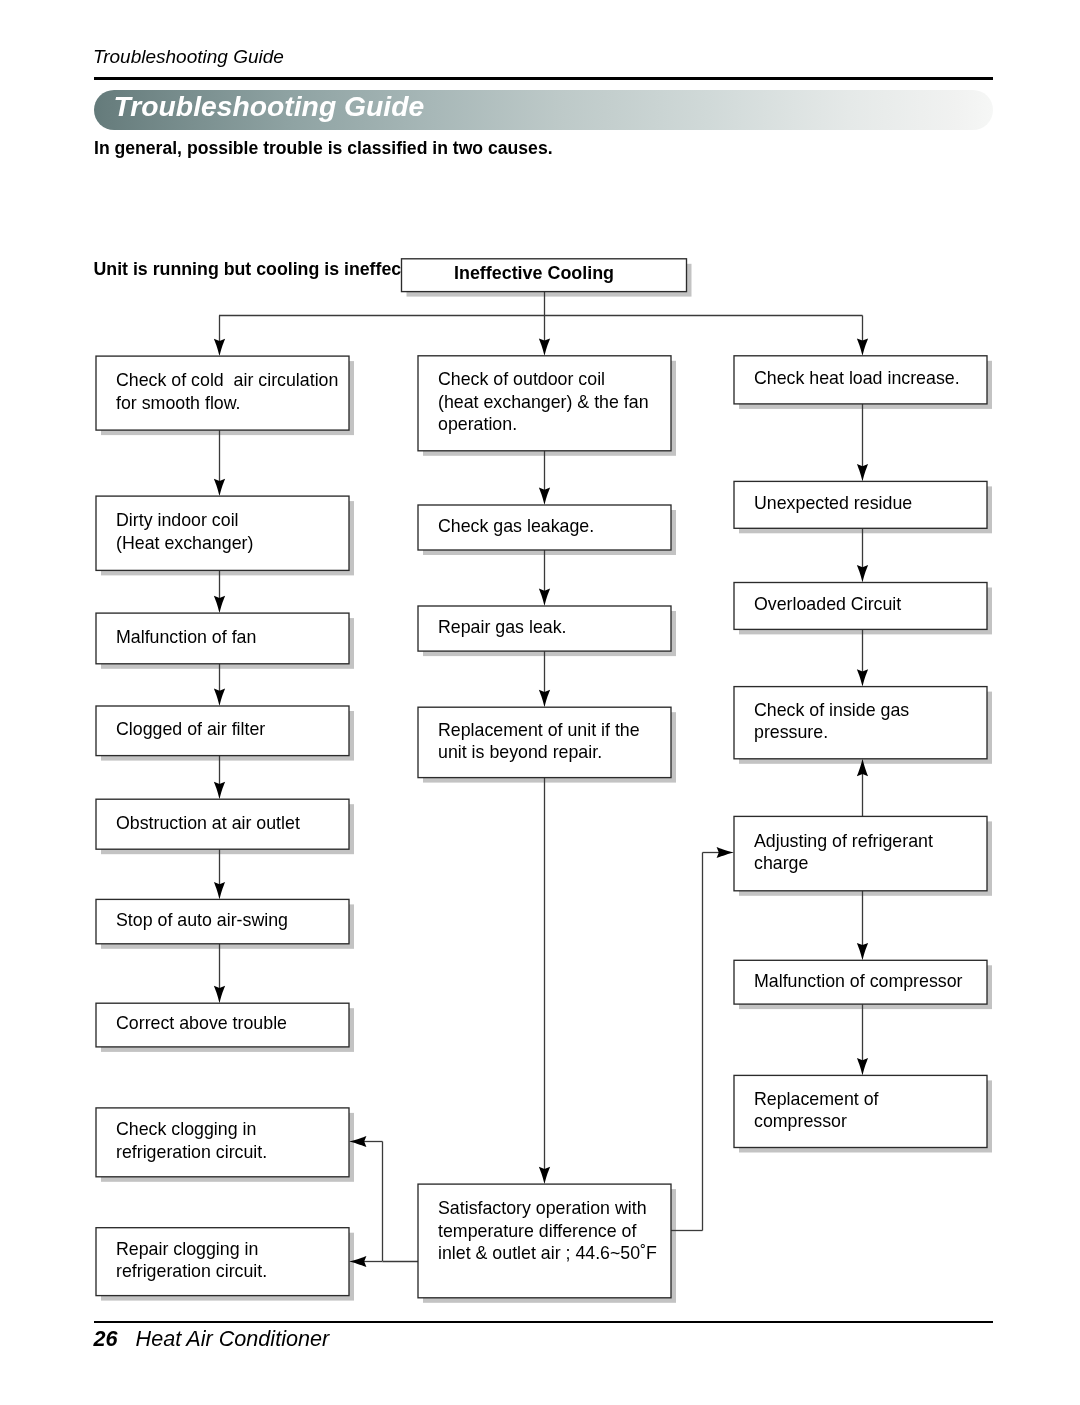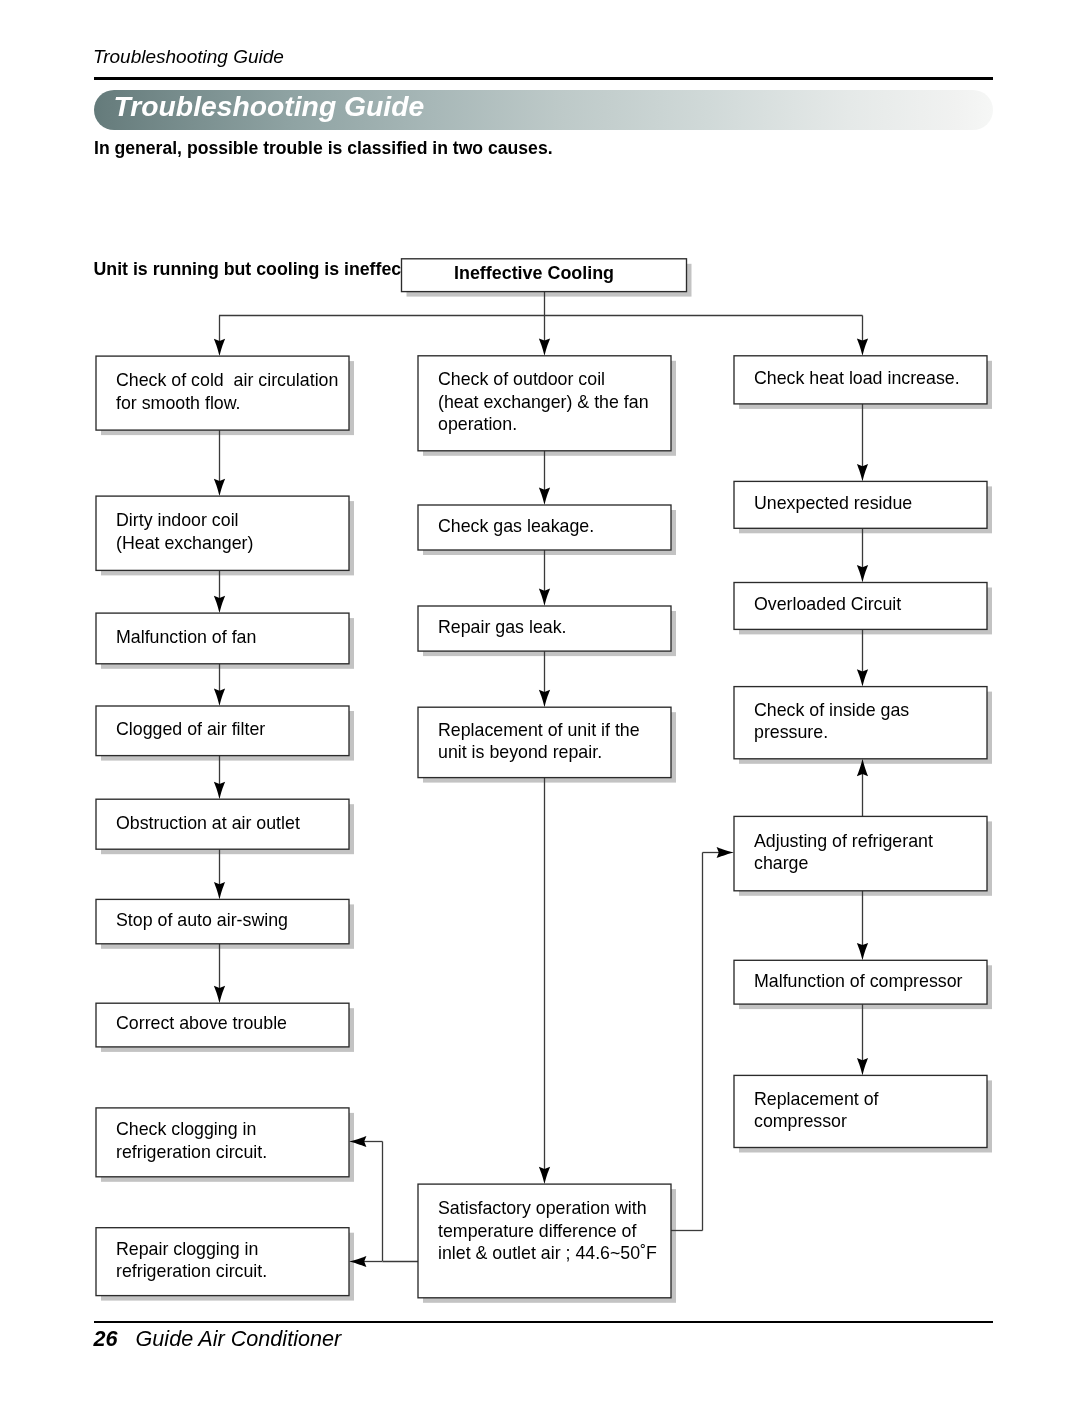--- a/index.html
+++ b/index.html
@@ -207,14 +207,14 @@
         </g>
         <g>
           <rect x="734" y="1075.4" width="253" height="72.1" fill="#ffffff" stroke="#2b2b2b" stroke-width="1.35"></rect>
           <text x="754" y="1104.575">Replacement of</text>
           <text x="754" y="1127.125">compressor</text>
         </g>
       </g>
     </svg>
 
   <div class="footer-rule"></div>
-  <div class="footer"><b>26</b>   <span>Guide Air Conditioner</span></div>
+  <div class="footer"><b>26</b>   <span>Heat Air Conditioner</span></div>
 </div>
 
 </body></html>

